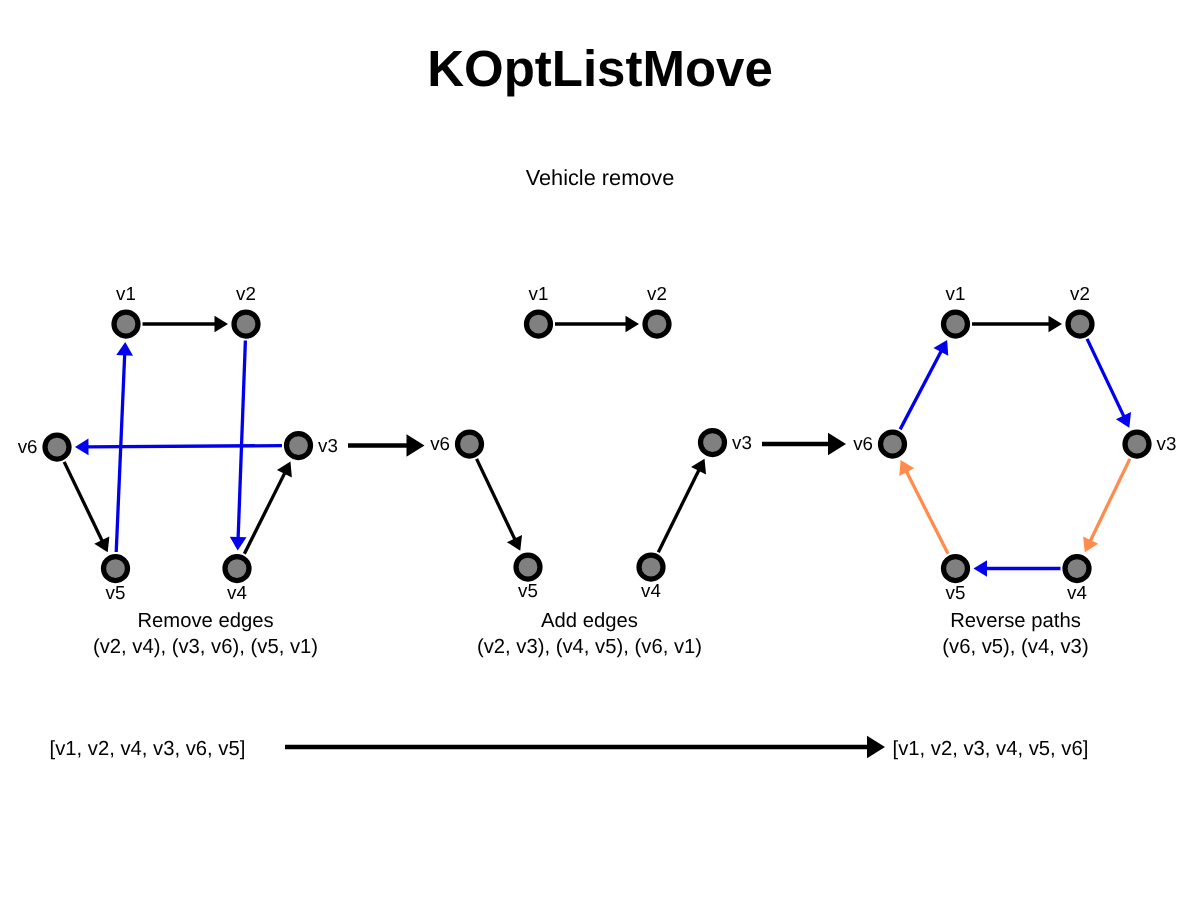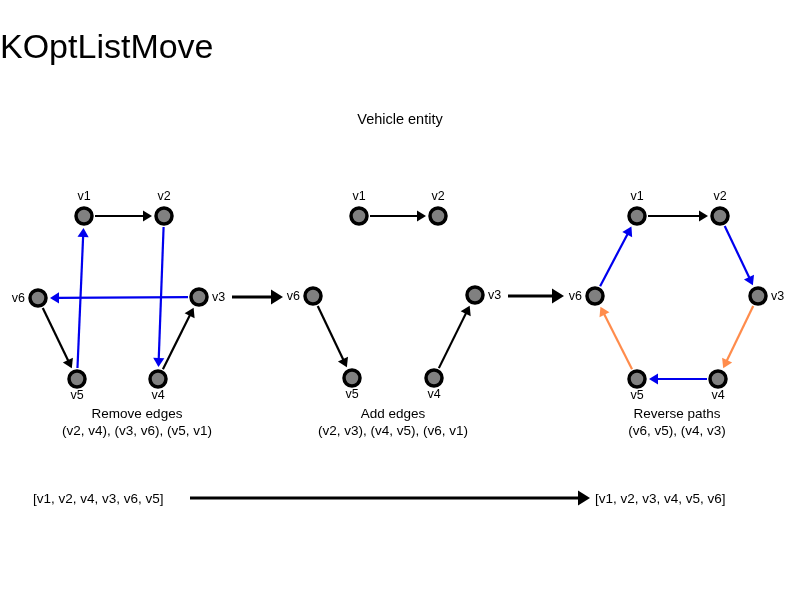--- a/index.html
+++ b/index.html
@@ -18,22 +18,23 @@
   #stage {
     position: absolute;
     left: 0; top: 0;
     width: 800px;
     height: 600px;
   }
   .title {
     position: absolute;
     left: 0; top: 26px;
     width: 800px;
+    text-align: center;
     font-size: 34px;
-    font-weight: normal;
+    font-weight: bold;
     line-height: 40px;
     letter-spacing: 0px;
   }
   .subtitle {
     position: absolute;
     left: 0; top: 68px;
     width: 800px;
     text-align: center;
     font-size: 13.5px;
     line-height: 18px;
@@ -69,21 +70,21 @@
     font-size: 13.5px;
     fill: #000000;
   }
 </style>
 </head>
 <body>
 
 <div id="stage">
 
   <div class="title">KOptListMove</div>
-  <div class="section-label">Vehicle entity</div>
+  <div class="section-label">Vehicle remove</div>
 
   <svg class="graphics" id="graphics" viewBox="0 0 800 600" xmlns="http://www.w3.org/2000/svg">
       <g>
         <g>
           <g>
             <line x1="95" y1="216" x2="144.35" y2="216" stroke="#000000" stroke-width="2.2" stroke-linecap="butt"></line>
             <polygon points="152,216 143,221.58 143,210.42" fill="#000000"></polygon>
           </g>
           <g>
             <line x1="42.771971806501895" y1="307.9110183673501" x2="68.47552309111252" y2="361.2953171892337" stroke="#000000" stroke-width="2.2" stroke-linecap="butt"></line>

